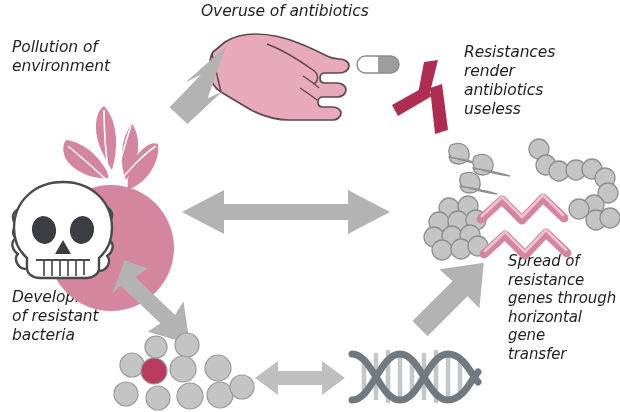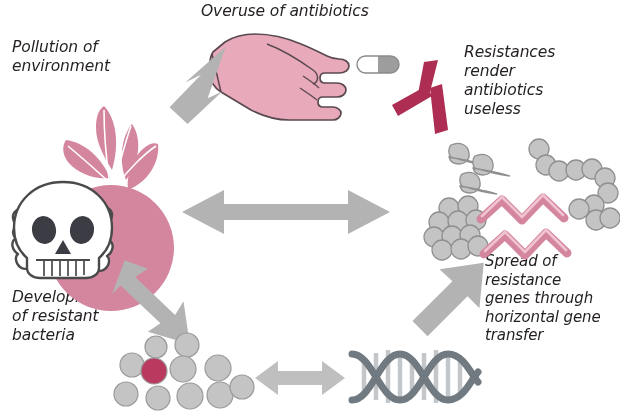--- a/index.html
+++ b/index.html
@@ -18,21 +18,21 @@
   .lbl {
     position: absolute;
     color: #231f20;
     font-size: 15.5px;
     line-height: 19px;
     font-family: "DejaVu Sans", "Liberation Sans", sans-serif;
     white-space: pre-line;
     letter-spacing: -0.1px;
     font-style: italic;
   }
-  .lbl.sm { font-size: 15px; line-height: 18.5px; }
+  .lbl.sm { font-size: 15px; line-height: 18.5px; margin-left: 23px; }
   svg { position: absolute; left: 0; top: 0; overflow: visible; }
   .gfx { position: absolute; }
 </style>
 </head>
 <body>
 
 <div id="canvas">
 
   <div class="lbl" style="left:201px; top:2px;">Overuse of antibiotics</div>
 

